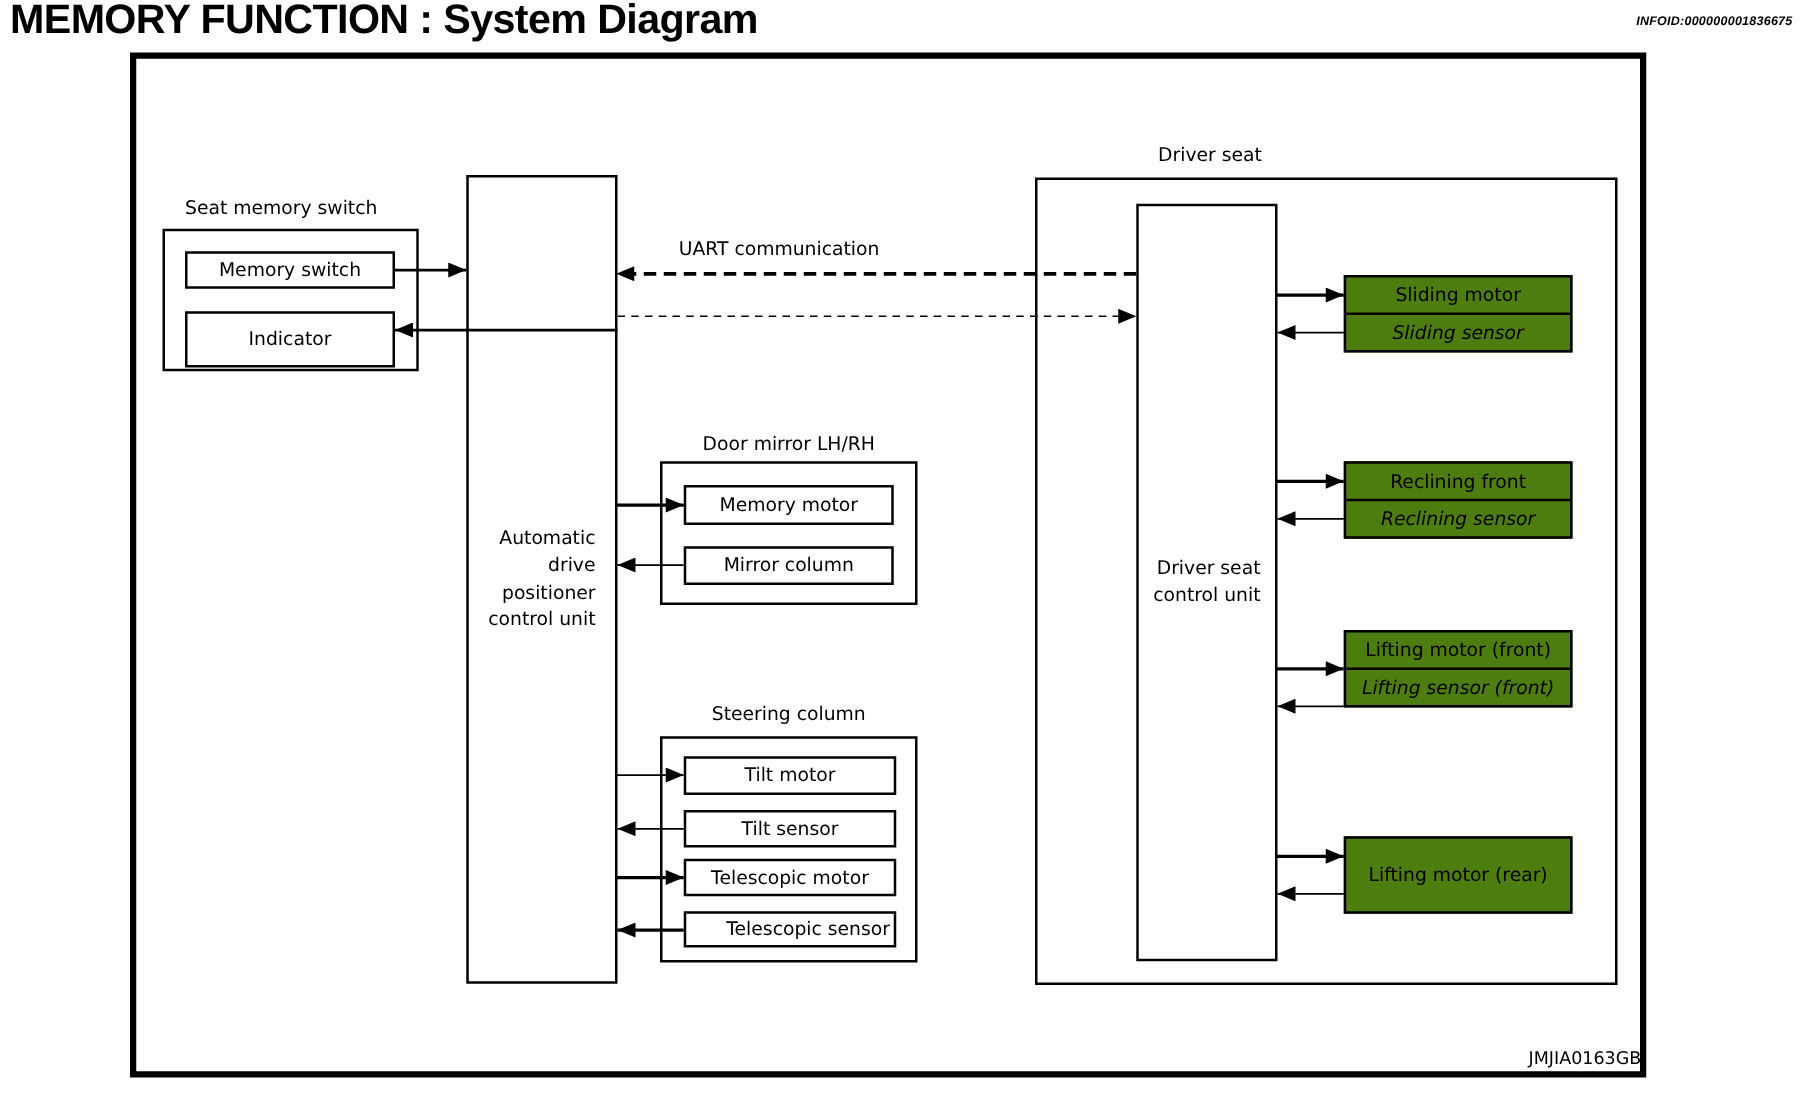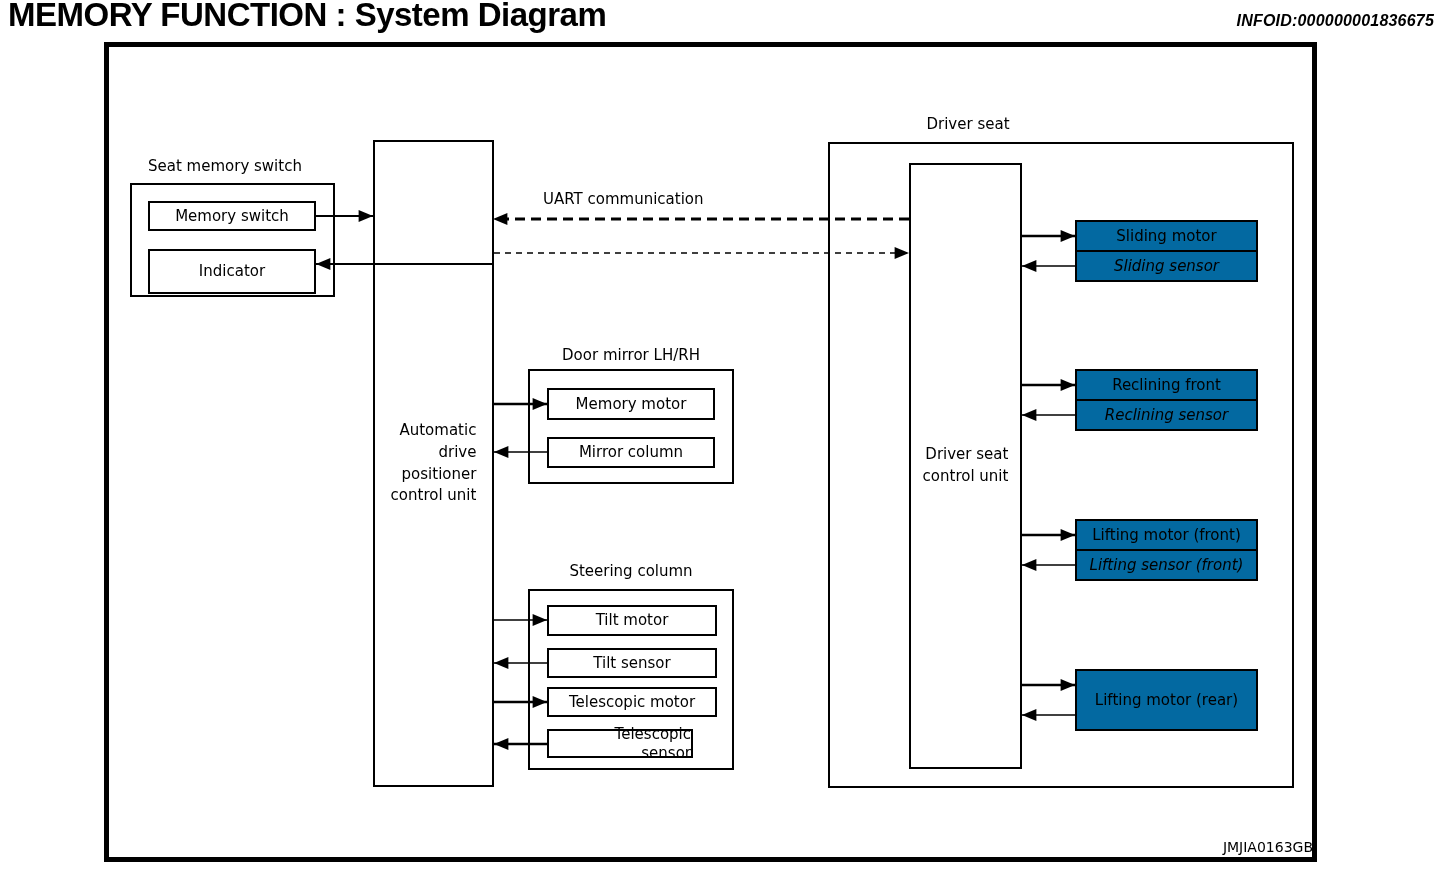--- a/index.html
+++ b/index.html
@@ -6,36 +6,36 @@
   html,body { background:#fff; }
   .canvas {
     position:relative; width:1440px; height:880px; background:#fff;
     font-family:"DejaVu Sans","Liberation Sans",sans-serif; color:#000; overflow:hidden;
   }
   .page-title {
     position:absolute; left:8px; top:-4px; font-size:33px; font-weight:bold;
     font-family:"Liberation Sans",sans-serif; letter-spacing:-0.5px; white-space:nowrap;
   }
   .infoid {
-    position:absolute; right:6px; top:12px; font-size:16px; font-style:italic; font-weight:bold;
+    position:absolute; right:6px; top:12px; font-size:10px; font-style:italic; font-weight:bold;
     font-family:"Liberation Sans",sans-serif; letter-spacing:0.2px;
   }
   .frame { position:absolute; left:104px; top:42px; width:1213px; height:820px; border:5px solid #000; background:#fff; }
   .glabel { position:absolute; font-size:15px; white-space:nowrap; }
   .glabel.centered { text-align:center; }
   .group { position:absolute; border:2px solid #000; background:#fff; }
   .box {
     position:absolute; border:2px solid #000; background:#fff;
     display:flex; align-items:center; justify-content:center; text-align:right;
     font-size:15px; line-height:1.25;
   }
   .multiline { white-space:pre-line; line-height:1.45; }
   .pair {
     position:absolute; left:1075px; width:183px; height:62px; border:2px solid #000;
-    background:#0369a1; display:flex; flex-direction:column;
+    background:#4d7c0f; display:flex; flex-direction:column;
   }
   .pair .cell { flex:1; display:flex; align-items:center; justify-content:center; font-size:15px; }
   .pair .cell + .cell { border-top:2px solid #000;font-style:italic; }
   .connectors { position:absolute; left:0; top:0; pointer-events:none; }
   .connectors line { stroke:#000; }
   .ln-md   { stroke-width:2.2; }
   .ln-thick{ stroke-width:2.6; }
   .ln-thin { stroke-width:1.4; }
   .ln-dash-thick { stroke-width:3;   stroke-dasharray:10 6; }
   .ln-dash-thin  { stroke-width:1.3; stroke-dasharray:6 5; }
@@ -66,36 +66,36 @@
   <div class="glabel centered" style="left:528px; top:346px; width:206px;">Door mirror LH/RH</div>
   <div class="group" style="left:528px; top:369px; width:206px; height:115px;"></div>
   <div class="box" style="left:547px; top:388px; width:168px; height:32px;">Memory motor</div>
   <div class="box" style="left:547px; top:437px; width:168px; height:31px;">Mirror column</div>
 
   <div class="glabel centered" style="left:528px; top:562px; width:206px;">Steering column</div>
   <div class="group" style="left:528px; top:589px; width:206px; height:181px;"></div>
   <div class="box" style="left:547px; top:648px; width:170px; height:30px;">Tilt sensor</div>
   <div class="box" style="left:547px; top:605px; width:170px; height:31px;">Tilt motor</div>
   <div class="box" style="left:547px; top:687px; width:170px; height:30px;">Telescopic motor</div>
-  <div class="box" style="left:547px; top:729px; width:146px; height:29px;padding-left:29px;">Telescopic sensor</div>
+  <div class="box" style="left:547px; top:729px; width:170px; height:29px;padding-left:29px;">Telescopic sensor</div>
 
   <div class="glabel centered" style="left:828px; top:115px; width:280px;">Driver seat</div>
   <div class="group" style="left:828px; top:142px; width:466px; height:646px;"></div>
   <div class="box multiline" style="left:909px; top:163px; width:113px; height:606px;">Driver seat
 control unit</div>
 
   <div class="pair" style="top:220px;">
     <div class="cell">Sliding motor</div>
     <div class="cell">Sliding sensor</div>
   </div>
   <div class="pair" style="top:369px;">
     <div class="cell">Reclining front</div>
     <div class="cell">Reclining sensor</div>
   </div>
-  <div class="pair" style="top:519px;">
+  <div class="pair" style="top:504px;">
     <div class="cell">Lifting motor (front)</div>
     <div class="cell">Lifting sensor (front)</div>
   </div>
   <div class="pair" style="top:669px;">
     <div class="cell">Lifting motor (rear)</div>
   </div>
 
   <div class="figure-code">JMJIA0163GB</div>
 
   <svg class="connectors" width="1440" height="880" viewBox="0 0 1440 880">

